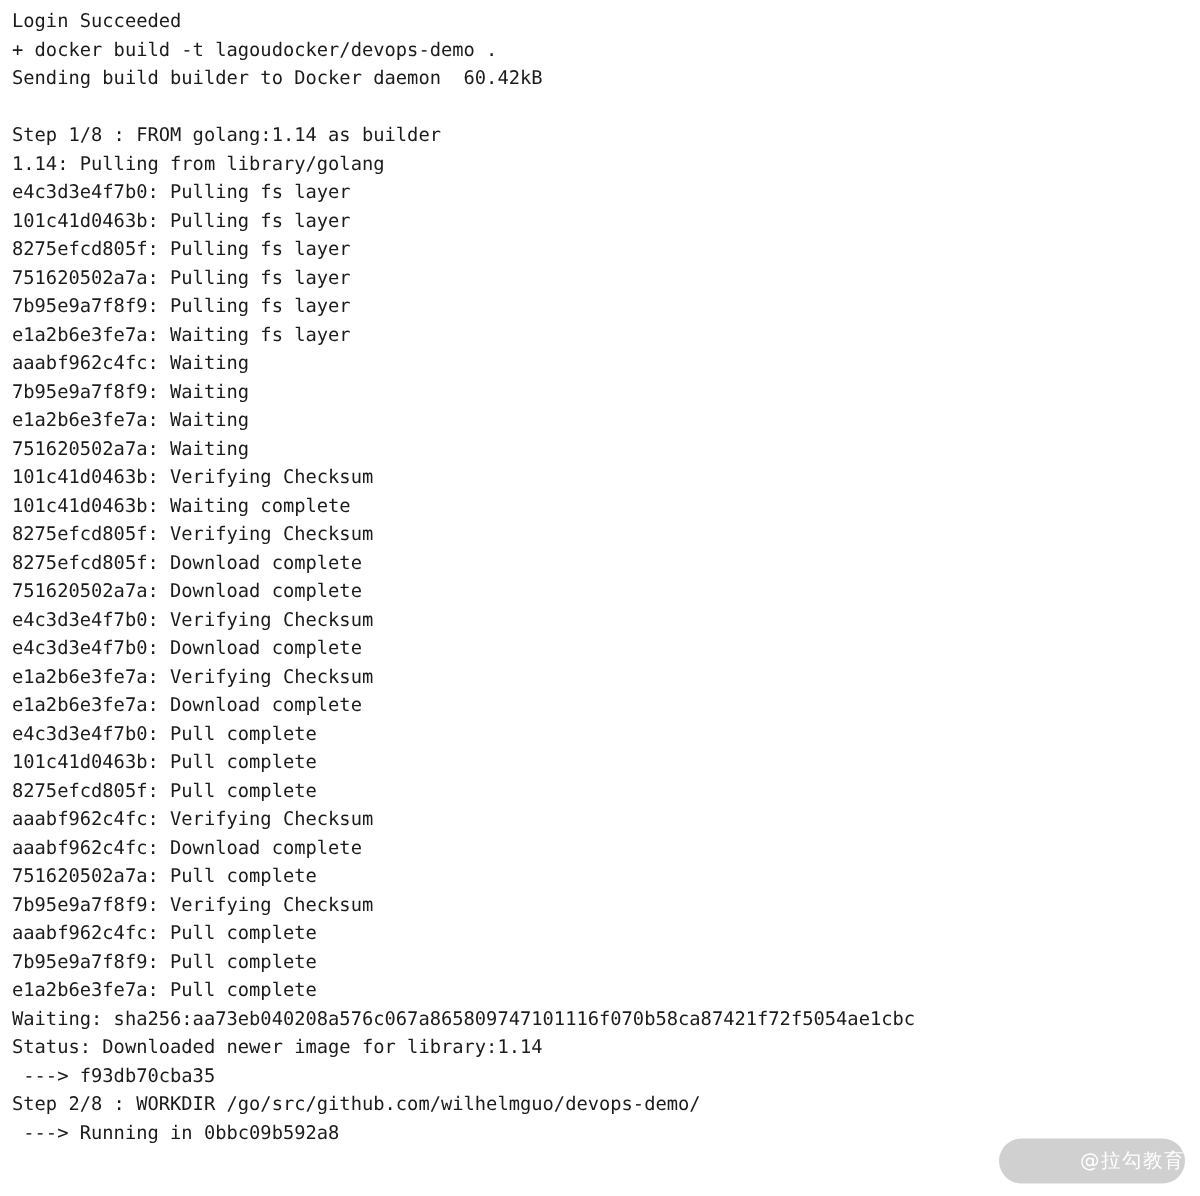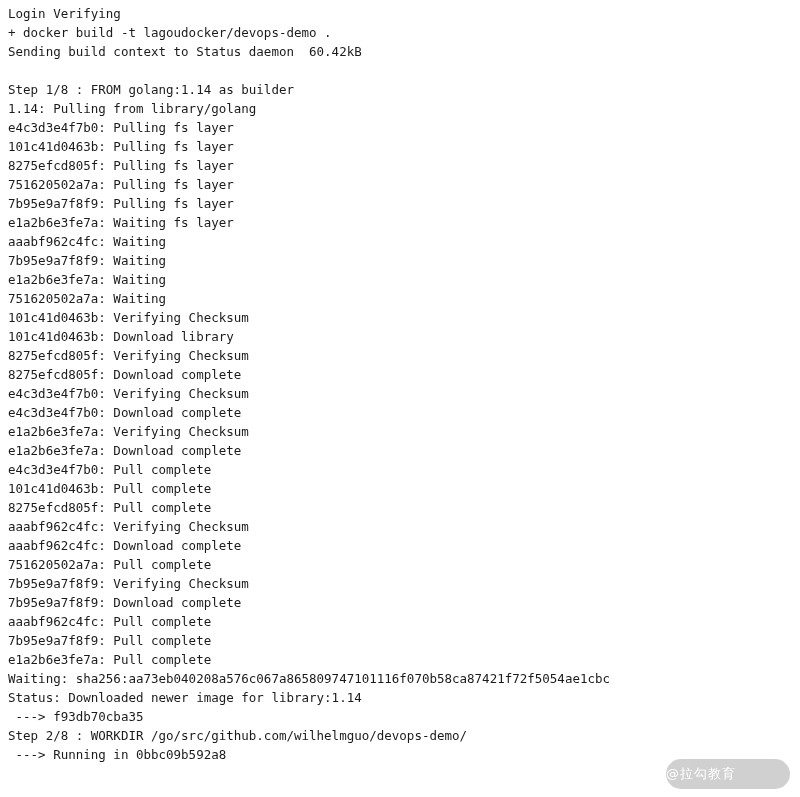--- a/index.html
+++ b/index.html
@@ -37,60 +37,60 @@
     bottom: 8px;
     width: 124px;
     height: 30px;
     border-radius: 15px;
     background: rgba(150, 150, 150, 0.45);
     color: #ffffff;
     font-family: "DejaVu Sans", sans-serif;
     font-size: 13px;
     display: flex;
     align-items: center;
-    justify-content: flex-start;
+    justify-content: flex-end;
     letter-spacing: 1px;
   }
 </style>
 </head>
 <body>
 
 <div id="console">
-    <div class="log-line">Login Verifying</div>
+    <div class="log-line">Login Succeeded</div>
     <div class="log-line">+ docker build -t lagoudocker/devops-demo .</div>
-    <div class="log-line">Sending build context to Status daemon  60.42kB</div>
+    <div class="log-line">Sending build builder to Docker daemon  60.42kB</div>
     <div class="log-line blank">&nbsp;</div>
     <div class="log-line">Step 1/8 : FROM golang:1.14 as builder</div>
     <div class="log-line">1.14: Pulling from library/golang</div>
     <div class="log-line">e4c3d3e4f7b0: Pulling fs layer</div>
     <div class="log-line">101c41d0463b: Pulling fs layer</div>
     <div class="log-line">8275efcd805f: Pulling fs layer</div>
     <div class="log-line">751620502a7a: Pulling fs layer</div>
     <div class="log-line">7b95e9a7f8f9: Pulling fs layer</div>
     <div class="log-line">e1a2b6e3fe7a: Waiting fs layer</div>
     <div class="log-line">aaabf962c4fc: Waiting</div>
     <div class="log-line">7b95e9a7f8f9: Waiting</div>
     <div class="log-line">e1a2b6e3fe7a: Waiting</div>
     <div class="log-line">751620502a7a: Waiting</div>
     <div class="log-line">101c41d0463b: Verifying Checksum</div>
-    <div class="log-line">101c41d0463b: Download library</div>
+    <div class="log-line">101c41d0463b: Waiting complete</div>
     <div class="log-line">8275efcd805f: Verifying Checksum</div>
     <div class="log-line">8275efcd805f: Download complete</div>
+    <div class="log-line">751620502a7a: Download complete</div>
     <div class="log-line">e4c3d3e4f7b0: Verifying Checksum</div>
     <div class="log-line">e4c3d3e4f7b0: Download complete</div>
     <div class="log-line">e1a2b6e3fe7a: Verifying Checksum</div>
     <div class="log-line">e1a2b6e3fe7a: Download complete</div>
     <div class="log-line">e4c3d3e4f7b0: Pull complete</div>
     <div class="log-line">101c41d0463b: Pull complete</div>
     <div class="log-line">8275efcd805f: Pull complete</div>
     <div class="log-line">aaabf962c4fc: Verifying Checksum</div>
     <div class="log-line">aaabf962c4fc: Download complete</div>
     <div class="log-line">751620502a7a: Pull complete</div>
     <div class="log-line">7b95e9a7f8f9: Verifying Checksum</div>
-    <div class="log-line">7b95e9a7f8f9: Download complete</div>
     <div class="log-line">aaabf962c4fc: Pull complete</div>
     <div class="log-line">7b95e9a7f8f9: Pull complete</div>
     <div class="log-line">e1a2b6e3fe7a: Pull complete</div>
     <div class="log-line">Waiting: sha256:aa73eb040208a576c067a865809747101116f070b58ca87421f72f5054ae1cbc</div>
     <div class="log-line">Status: Downloaded newer image for library:1.14</div>
     <div class="log-line"> ---&gt; f93db70cba35</div>
     <div class="log-line">Step 2/8 : WORKDIR /go/src/github.com/wilhelmguo/devops-demo/</div>
     <div class="log-line"> ---&gt; Running in 0bbc09b592a8</div>
   </div>
 

